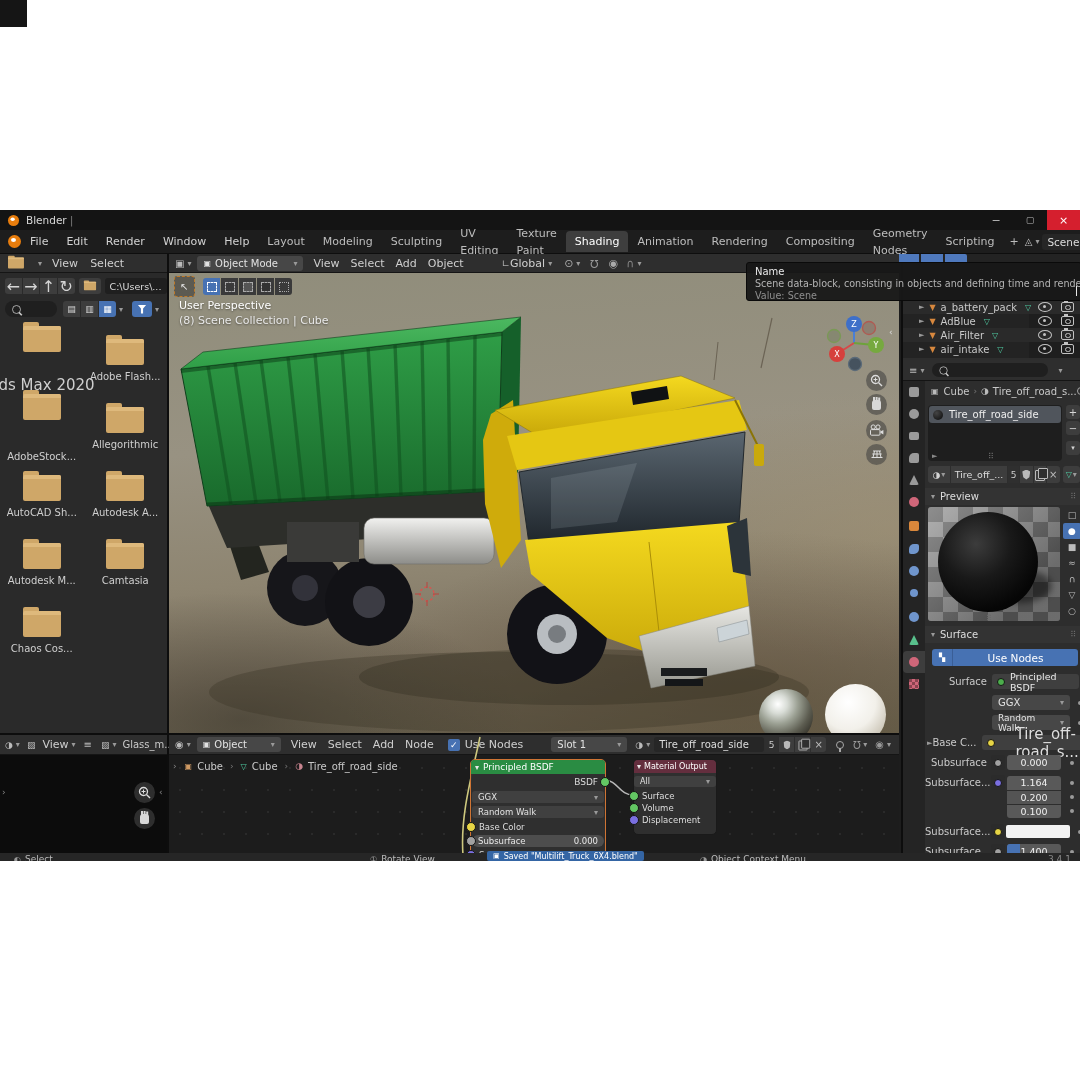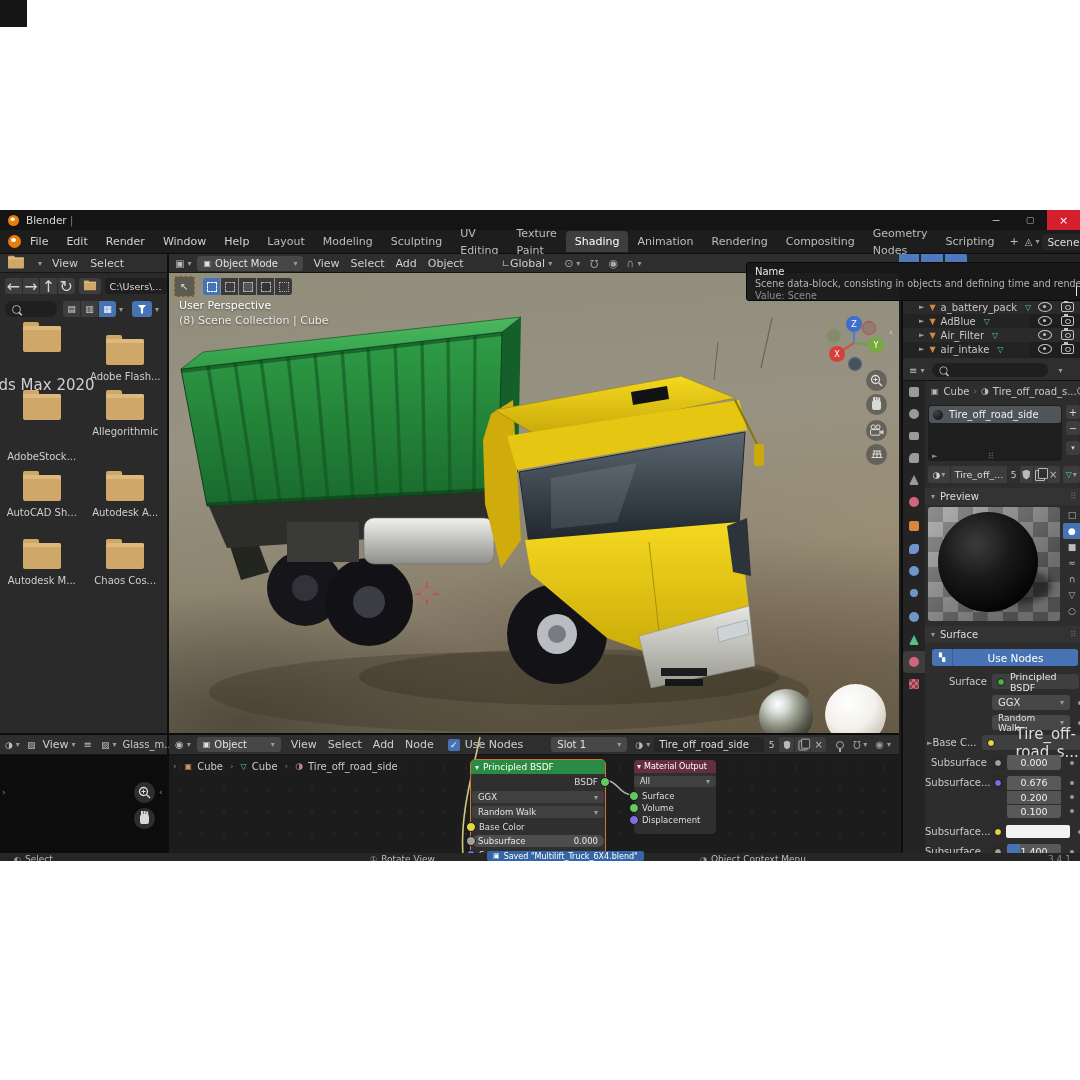--- a/index.html
+++ b/index.html
@@ -139,35 +139,39 @@
             <span class="tx" style="font-size:15px;margin-top:24px">3ds Max 2020</span>
           </div>
         <div class="row" style="flex-direction:column;justify-content:center;width:78px">
             <div class="folder"></div>
             <span class="tx" style="font-size:10px;margin-top:6px">Adobe Flash...</span>
           </div>
         <div class="row" style="flex-direction:column;justify-content:space-between;width:78px">
             <div class="folder"></div>
             <span class="tx" style="font-size:10px;margin-top:6px">AdobeStock...</span>
           </div>
-        <div class="row" style="flex-direction:column;justify-content:flex-start;width:78px">
+        <div class="row" style="flex-direction:column;justify-content:center;width:78px">
             <div class="folder"></div>
             <span class="tx" style="font-size:10px;margin-top:6px">Allegorithmic</span>
           </div>
         <div class="row" style="flex-direction:column;justify-content:center;width:78px">
             <div class="folder"></div>
             <span class="tx" style="font-size:10px;margin-top:6px">AutoCAD Sh...</span>
           </div>
         <div class="row" style="flex-direction:column;justify-content:center;width:78px">
             <div class="folder"></div>
             <span class="tx" style="font-size:10px;margin-top:6px">Autodesk A...</span>
           </div>
         <div class="row" style="flex-direction:column;justify-content:center;width:78px">
             <div class="folder"></div>
             <span class="tx" style="font-size:10px;margin-top:6px">Autodesk M...</span>
+          </div>
+        <div class="row" style="flex-direction:column;justify-content:center;width:78px">
+            <div class="folder"></div>
+            <span class="tx" style="font-size:10px;margin-top:6px">Camtasia</span>
           </div>
         <div class="row" style="flex-direction:column;justify-content:center;width:78px">
             <div class="folder"></div>
             <span class="tx" style="font-size:10px;margin-top:6px">Chaos Cos...</span>
           </div>
       </div>
     </div>
 
     <div class="r" style="left:169px;top:44px;width:730px;height:479px;overflow:hidden">
 
@@ -570,21 +574,21 @@
               <span class="sock" style="width:6px;height:6px;background:#a1a1a1"></span>
             </div>
           <div class="row" style="width:54px;height:15px;background:#595959;border-radius:3px;margin-left:2px;justify-content:center;font-size:9.5px;color:#f0f0f0">0.000</div>
           <div class="dot" style="margin-left:9px"></div>
         </div>
         <div class="row" style="position:absolute;left:0;top:394px;width:157px;height:15px">
           <span class="tx10" style="width:62px;text-align:right">Subsurface...</span>
           <div class="row" style="width:14px;height:15px;background:#2b2b2b;border-radius:3px;margin-left:4px;justify-content:center">
               <span class="sock" style="width:6px;height:6px;background:#7a6fe0"></span>
             </div>
-          <div class="row" style="width:54px;height:14px;background:#595959;border-radius:3px 3px 0 0;margin-left:2px;justify-content:center;font-size:9.5px;color:#f0f0f0">0.676</div>
+          <div class="row" style="width:54px;height:14px;background:#595959;border-radius:3px 3px 0 0;margin-left:2px;justify-content:center;font-size:9.5px;color:#f0f0f0">1.164</div>
           <div class="dot" style="margin-left:9px"></div>
         </div>
         <div class="row" style="position:absolute;left:0;top:409px;width:157px;height:14px">
           <div class="row" style="width:54px;height:13px;background:#545454;margin-left:82px;justify-content:center;font-size:9.5px;color:#f0f0f0">0.200</div>
           <div class="dot" style="margin-left:9px"></div>
         </div>
         <div class="row" style="position:absolute;left:0;top:423px;width:157px;height:14px">
           <div class="row" style="width:54px;height:13px;background:#595959;border-radius:0 0 3px 3px;margin-left:82px;justify-content:center;font-size:9.5px;color:#f0f0f0">0.100</div>
           <div class="dot" style="margin-left:9px"></div>
         </div>

